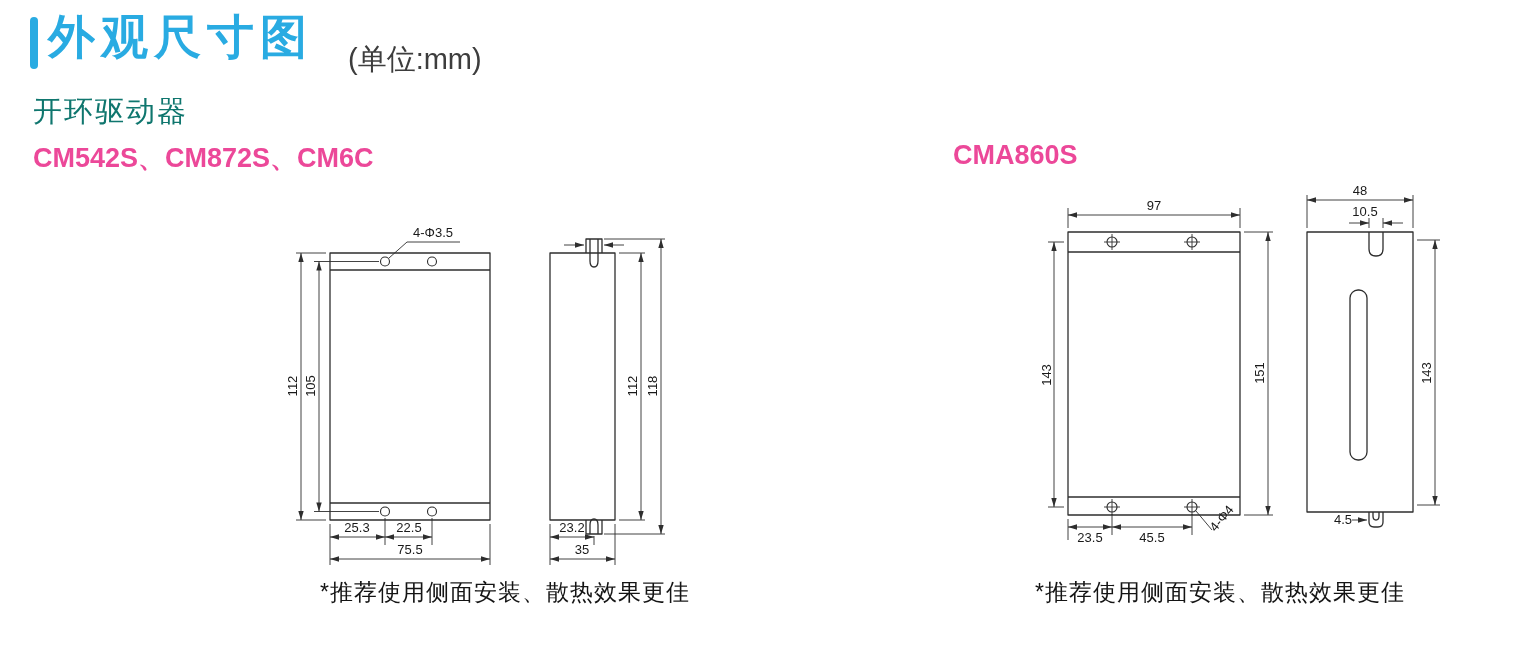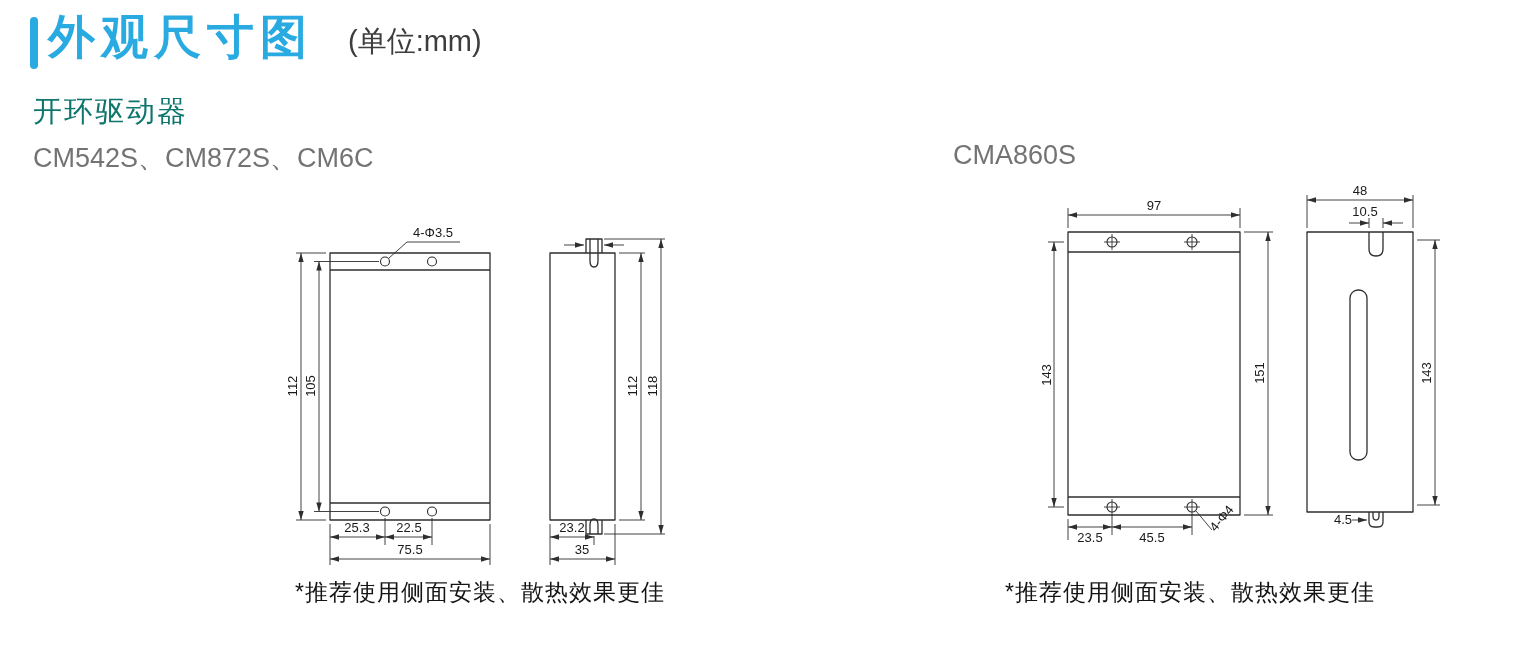--- a/index.html
+++ b/index.html
@@ -2,29 +2,29 @@
 <html><head>
 <meta charset="utf-8">
 <style>
   html,body{margin:0;padding:0;}
   body{
     width:1514px;height:669px;position:relative;overflow:hidden;
     background:#ffffff;font-family:"Liberation Sans",sans-serif;
   }
   .accent-bar{position:absolute;left:30px;top:17px;width:8px;height:52px;background:#29abe2;border-radius:4px;}
   .page-title{position:absolute;left:48px;top:8px;font-size:47px;line-height:58px;color:#29abe2;font-weight:700;letter-spacing:6px;}
-  .unit-label{position:absolute;left:348px;top:22px;font-size:29px;color:#3d3d3d;font-weight:400;}
+  .unit-label{position:absolute;left:348px;top:40px;font-size:29px;color:#3d3d3d;font-weight:400;}
   .section-subtitle{position:absolute;left:33px;top:92px;font-size:29px;color:#0f766e;font-weight:500;letter-spacing:2px;}
-  .model-label{position:absolute;top:140px;font-size:27px;color:#737373;font-weight:400;}
+  .model-label{position:absolute;top:140px;font-size:27px;color:#ec4899;font-weight:700;}
   .model-left{left:33px;}
   .model-right{left:953px;}
   .drawing{position:absolute;}
   .drawing-left{left:270px;top:215px;}
   .drawing-right{left:1040px;top:185px;}
-  .note{position:absolute;top:577px;font-size:23px;color:#141414;text-align:center;letter-spacing:1px;}
+  .note{position:absolute;top:577px;font-size:23px;color:#141414;text-align:right;letter-spacing:1px;}
   .note-left{left:270px;width:420px;}
   .note-right{left:975px;width:430px;}
   svg .obj{stroke:#2e2e2e;stroke-width:1.3;fill:none;stroke-linejoin:round;}
   svg .hole{stroke:#2e2e2e;stroke-width:1.1;fill:none;}
   svg .thin{stroke:#2e2e2e;stroke-width:0.9;fill:none;}
   svg text{font-size:13px;fill:#1a1a1a;font-family:"Liberation Sans",sans-serif;}
   svg .dt{text-anchor:middle;}
 </style>
 </head>
 <body>

